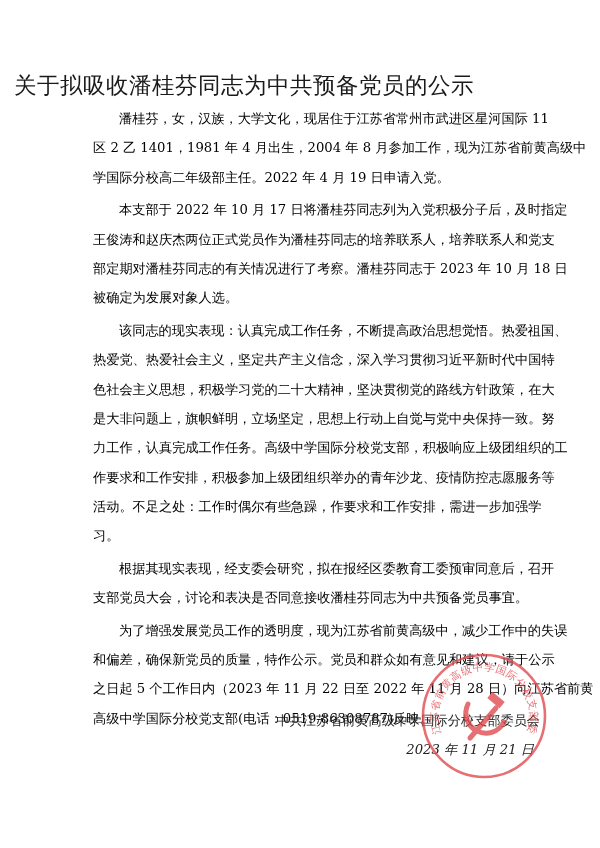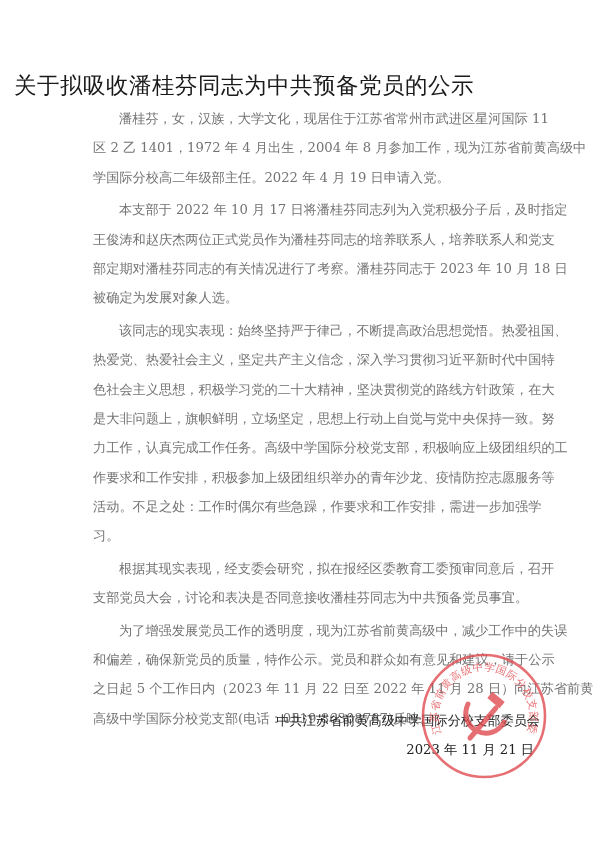--- a/index.html
+++ b/index.html
@@ -5,59 +5,59 @@
   html, body { margin: 0; padding: 0; background: #ffffff; }
   body { width: 600px; height: 848px; position: relative; overflow: hidden; }
   .page { position: absolute; left: 0; top: 0; width: 600px; height: 848px; background: #fff; }
   .title {
     position: absolute; left: 0; width: 488px; top: 70px;
     text-align: center; font-family: "DejaVu Serif", serif;
     font-size: 22.5px; color: #1a1a1a; letter-spacing: 0.5px;
   }
   .body {
     position: absolute; left: 93px; top: 104px; width: 448px;
-    font-family: "DejaVu Serif", serif; font-size: 13.2px; color: #737373;
+    font-family: "DejaVu Serif", serif; font-size: 13.2px; color: #000000;
   }
   .line { height: 29.4px; line-height: 29.4px; white-space: nowrap; }
   .para-gap { height: 3px; }
   .indent { padding-left: 26px; }
   .sig {
     position: absolute; right: 60px; top: 706px;
     font-family: "DejaVu Serif", serif; font-size: 13.2px; color: #222;
     text-align: right; white-space: nowrap; z-index: 1;
   }
   .sig div { height: 29.4px; line-height: 29.4px; }
-  .sig .date { padding-right: 6px; }
+  .sig .date { padding-right: 6px; font-style: italic; }
   .stamp {
     position: absolute; left: 420px; top: 652px; width: 128px; height: 128px;
     z-index: 2; opacity: 0.78; pointer-events: none;
   }
 </style>
 </head>
 <body>
 
 <div class="page">
   <div class="title">关于拟吸收潘桂芬同志为中共预备党员的公示</div>
 
   <div class="body">
     <div>
       <div class="line indent">潘桂芬，女，汉族，大学文化，现居住于江苏省常州市武进区星河国际 11</div>
-      <div class="line">区 2 乙 1401，1972 年 4 月出生，2004 年 8 月参加工作，现为江苏省前黄高级中</div>
+      <div class="line">区 2 乙 1401，1981 年 4 月出生，2004 年 8 月参加工作，现为江苏省前黄高级中</div>
       <div class="line">学国际分校高二年级部主任。2022 年 4 月 19 日申请入党。</div>
     </div>
     <div class="para-gap"></div>
     <div>
       <div class="line indent">本支部于 2022 年 10 月 17 日将潘桂芬同志列为入党积极分子后，及时指定</div>
       <div class="line">王俊涛和赵庆杰两位正式党员作为潘桂芬同志的培养联系人，培养联系人和党支</div>
       <div class="line">部定期对潘桂芬同志的有关情况进行了考察。潘桂芬同志于 2023 年 10 月 18 日</div>
       <div class="line">被确定为发展对象人选。</div>
     </div>
     <div class="para-gap"></div>
     <div>
-      <div class="line indent">该同志的现实表现：始终坚持严于律己，不断提高政治思想觉悟。热爱祖国、</div>
+      <div class="line indent">该同志的现实表现：认真完成工作任务，不断提高政治思想觉悟。热爱祖国、</div>
       <div class="line">热爱党、热爱社会主义，坚定共产主义信念，深入学习贯彻习近平新时代中国特</div>
       <div class="line">色社会主义思想，积极学习党的二十大精神，坚决贯彻党的路线方针政策，在大</div>
       <div class="line">是大非问题上，旗帜鲜明，立场坚定，思想上行动上自觉与党中央保持一致。努</div>
       <div class="line">力工作，认真完成工作任务。高级中学国际分校党支部，积极响应上级团组织的工</div>
       <div class="line">作要求和工作安排，积极参加上级团组织举办的青年沙龙、疫情防控志愿服务等</div>
       <div class="line">活动。不足之处：工作时偶尔有些急躁，作要求和工作安排，需进一步加强学</div>
       <div class="line">习。</div>
     </div>
     <div class="para-gap"></div>
     <div>

